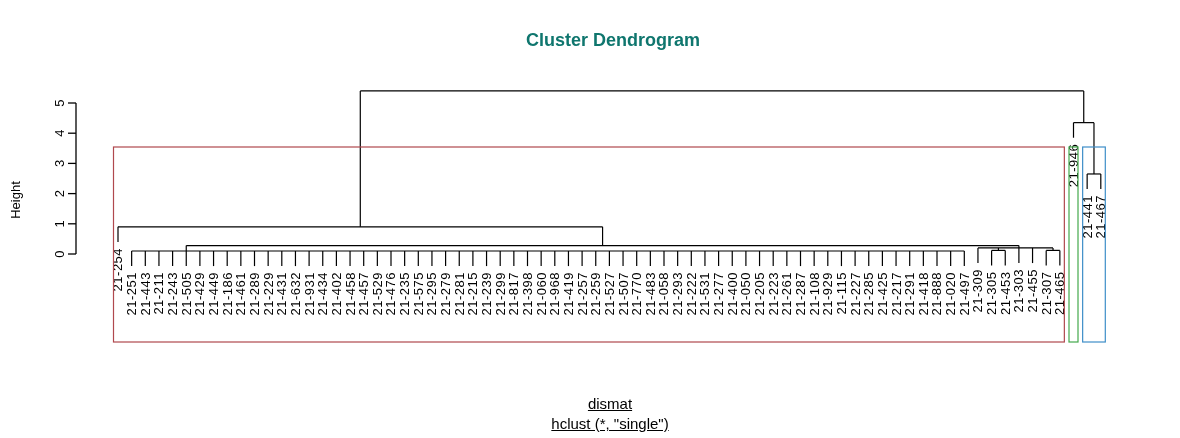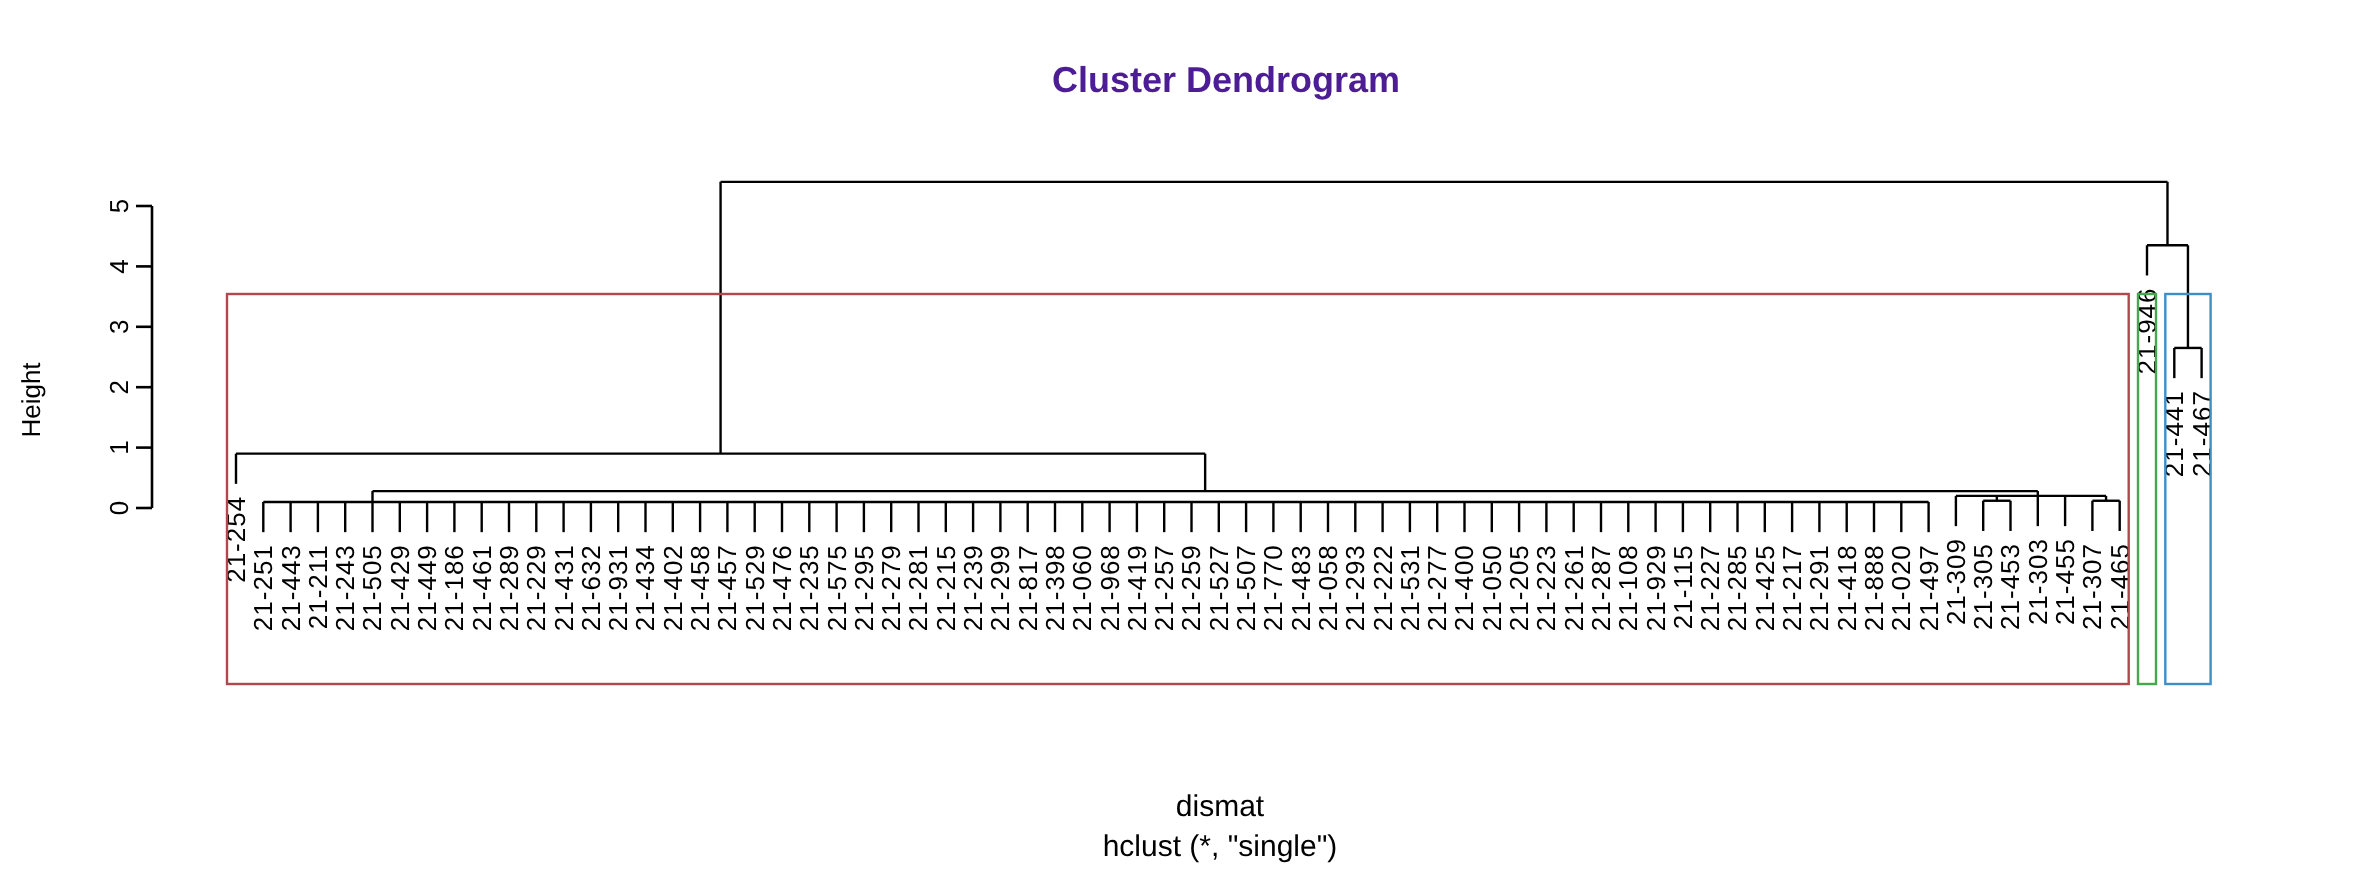--- a/index.html
+++ b/index.html
@@ -5,25 +5,25 @@
   html,body{margin:0;padding:0;background:#ffffff;}
   #canvas{
     position:relative;
     width:1180px;height:438px;
     background:#ffffff;
     font-family:"Liberation Sans", sans-serif;
     overflow:hidden;
   }
   #plot-title{
     position:absolute;top:30px;left:613px;transform:translateX(-50%);
-    font-size:18px;font-weight:bold;color:#4c1d95;white-space:nowrap;
+    font-size:18px;font-weight:bold;color:#0f766e;white-space:nowrap;
   }
   .caption{
     position:absolute;left:610px;transform:translateX(-50%);
-    font-size:15px;color:#000;white-space:nowrap;
+    font-size:15px;color:#000;white-space:nowrap;text-decoration:underline;
   }
   #xlabel-line1{top:395px;}
   #xlabel-line2{top:415px;}
   svg{position:absolute;top:0;left:0;}
   svg text{font-family:"Liberation Sans", sans-serif;fill:#000;}
 </style>
 </head>
 <body>
 
 <div id="canvas">

